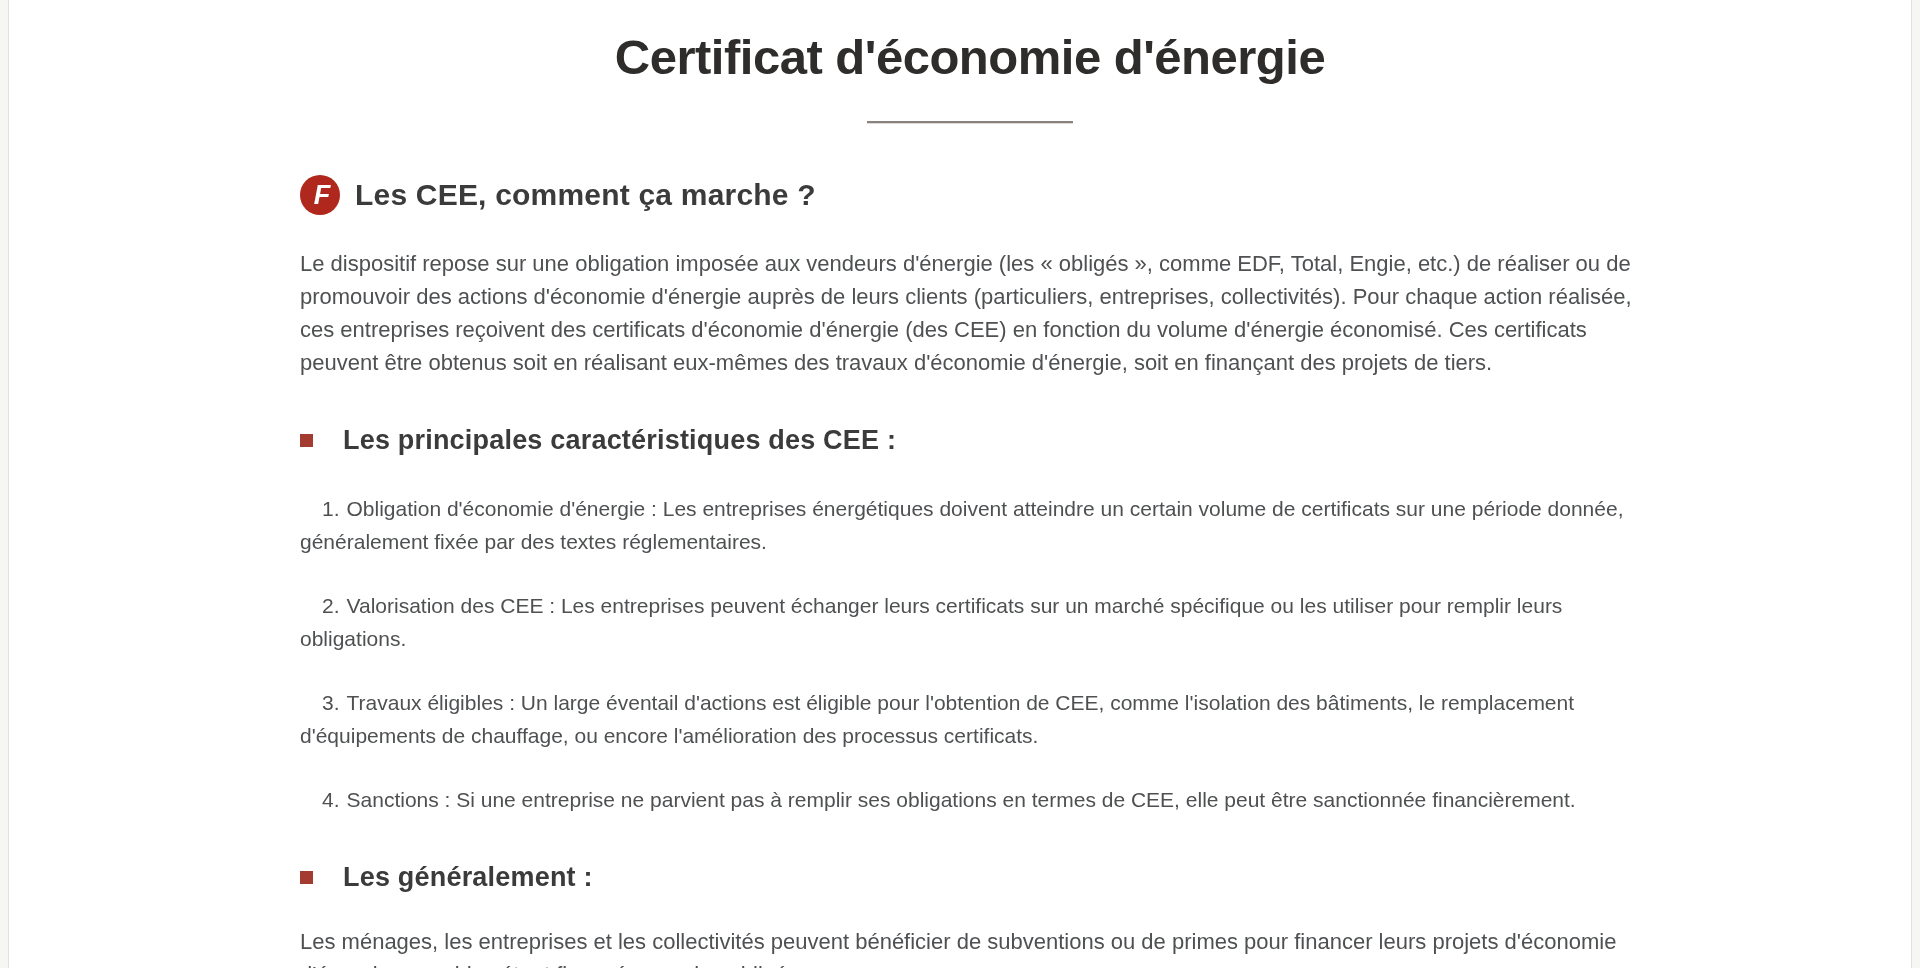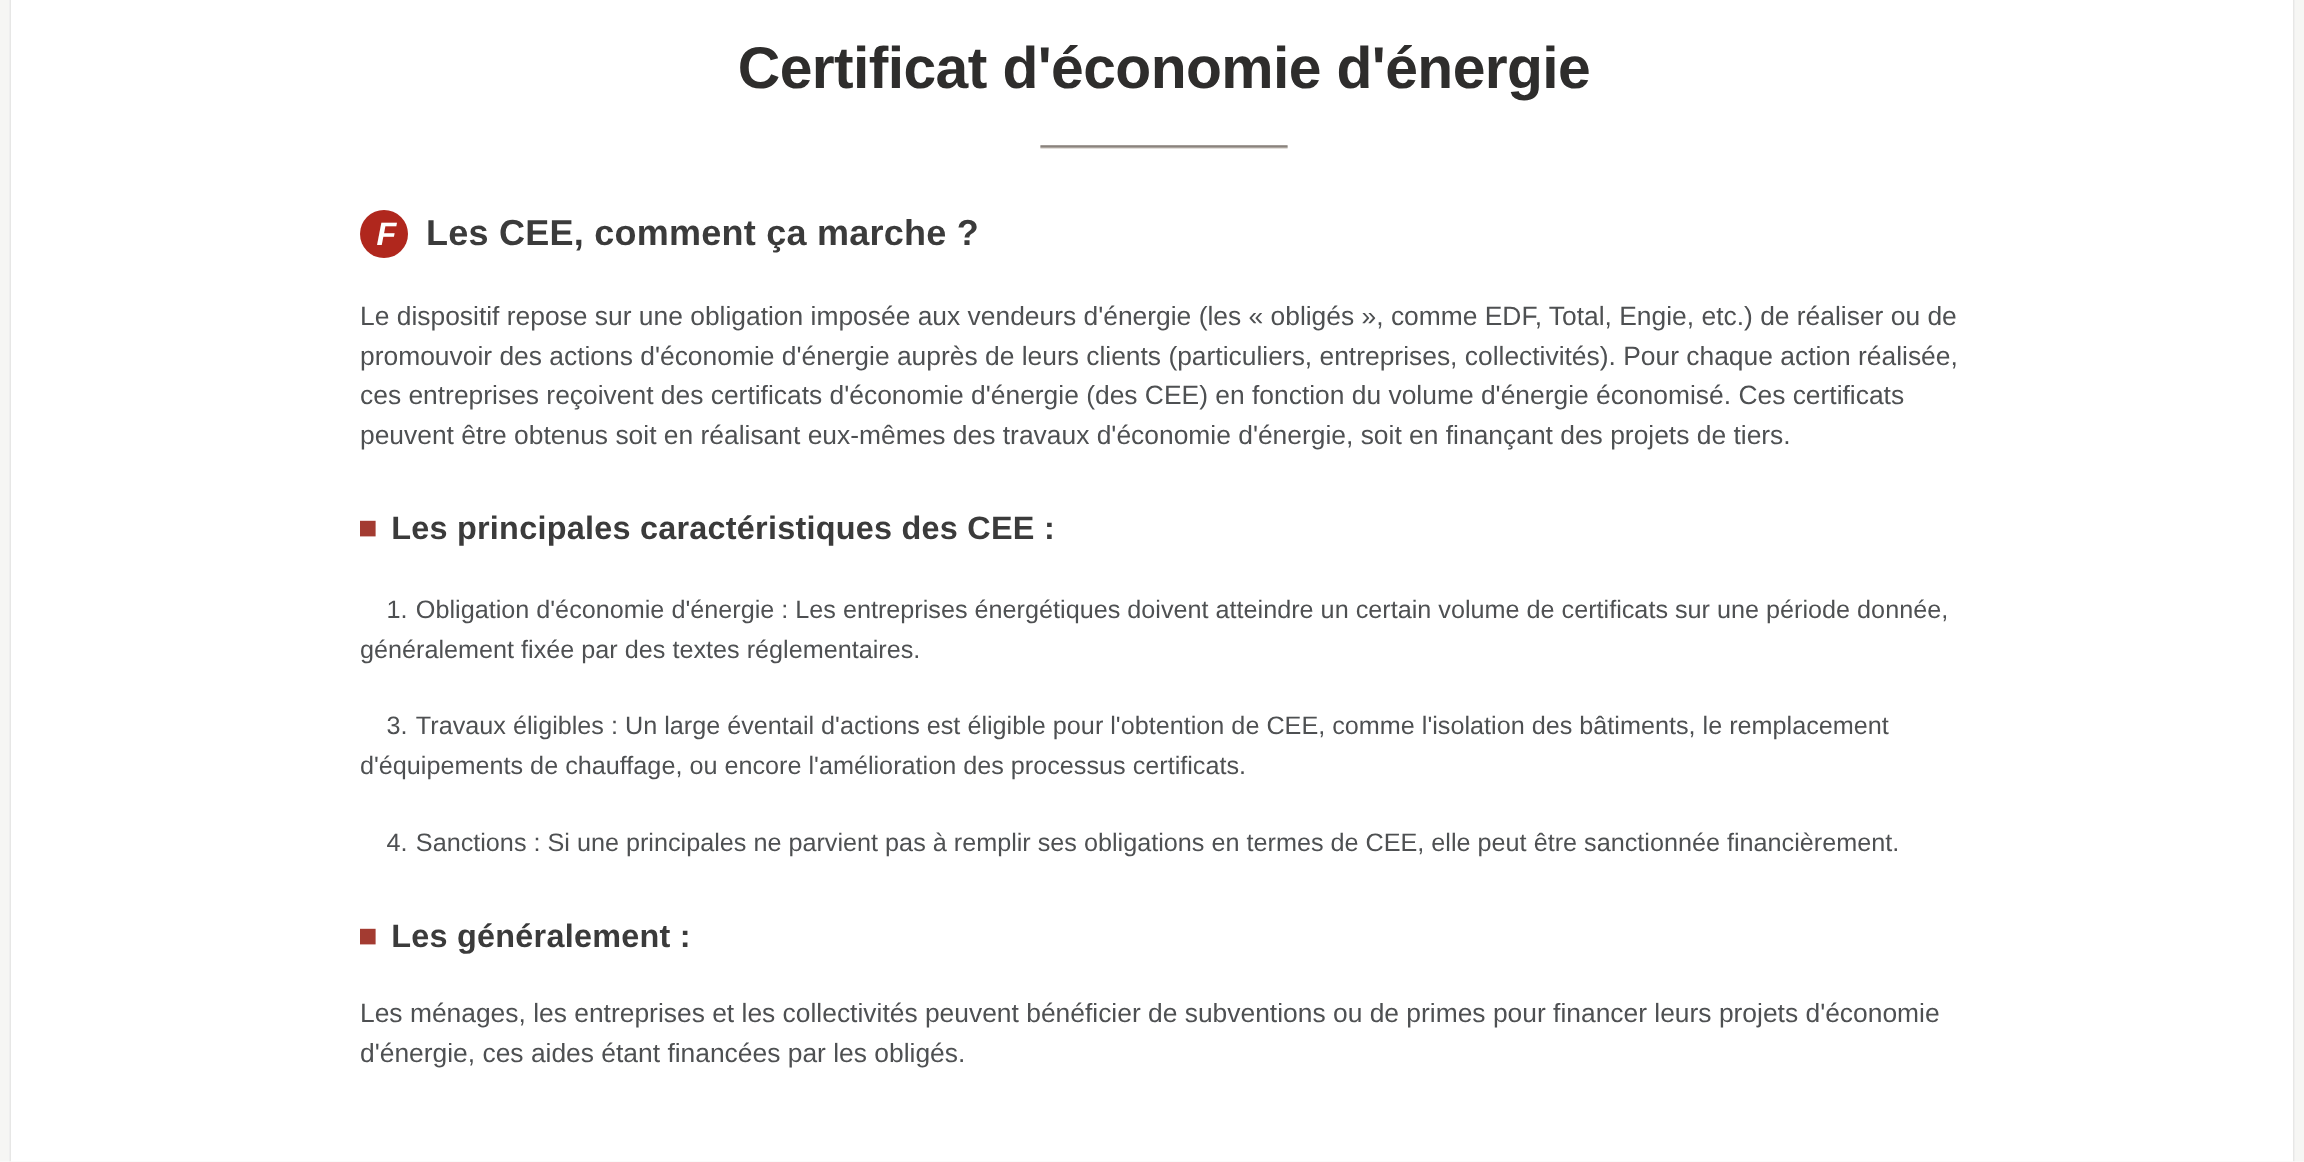--- a/index.html
+++ b/index.html
@@ -62,21 +62,21 @@
   }
   .body-text {
     margin: 32px 0 0;
     font-size: 22px;
     line-height: 33px;
     color: #4e5052;
   }
   .sub-heading {
     display: flex;
     align-items: center;
-    gap: 13px;
+    gap: 30px;
     margin-top: 46px;
   }
   .square-bullet {
     width: 13px;
     height: 13px;
     background: #a33b31;
     flex: 0 0 auto;
   }
   .sub-heading h3 {
     margin: 0;
@@ -125,24 +125,27 @@
     <div class="sub-heading">
       <span class="square-bullet"></span>
       <h3>Les principales caractéristiques des CEE :</h3>
     </div>
 
     <ol class="cee-list">
       <li>
         <span class="num">1.</span><span>Obligation d'économie d'énergie : Les entreprises énergétiques doivent atteindre un certain volume de certificats sur une période donnée, généralement fixée par des textes réglementaires.</span>
       </li>
       <li>
+        <span class="num">2.</span><span>Valorisation des CEE : Les entreprises peuvent échanger leurs certificats sur un marché spécifique ou les utiliser pour remplir leurs obligations.</span>
+      </li>
+      <li>
         <span class="num">3.</span><span>Travaux éligibles : Un large éventail d'actions est éligible pour l'obtention de CEE, comme l'isolation des bâtiments, le remplacement d'équipements de chauffage, ou encore l'amélioration des processus certificats.</span>
       </li>
       <li>
-        <span class="num">4.</span><span>Sanctions : Si une principales ne parvient pas à remplir ses obligations en termes de CEE, elle peut être sanctionnée financièrement.</span>
+        <span class="num">4.</span><span>Sanctions : Si une entreprise ne parvient pas à remplir ses obligations en termes de CEE, elle peut être sanctionnée financièrement.</span>
       </li>
     </ol>
 
     <div class="sub-heading">
       <span class="square-bullet"></span>
       <h3>Les généralement :</h3>
     </div>
 
     <p class="body-text">Les ménages, les entreprises et les collectivités peuvent bénéficier de subventions ou de primes pour financer leurs projets d'économie d'énergie, ces aides étant financées par les obligés.</p>
 

